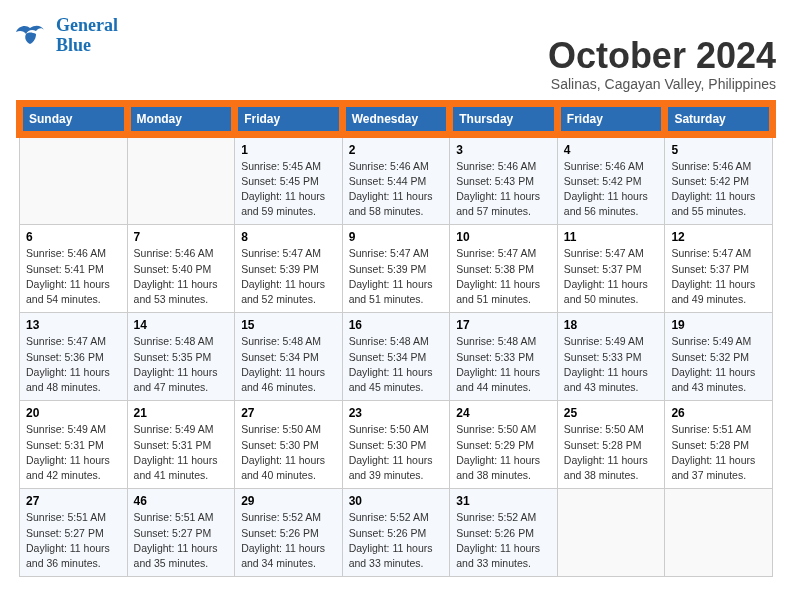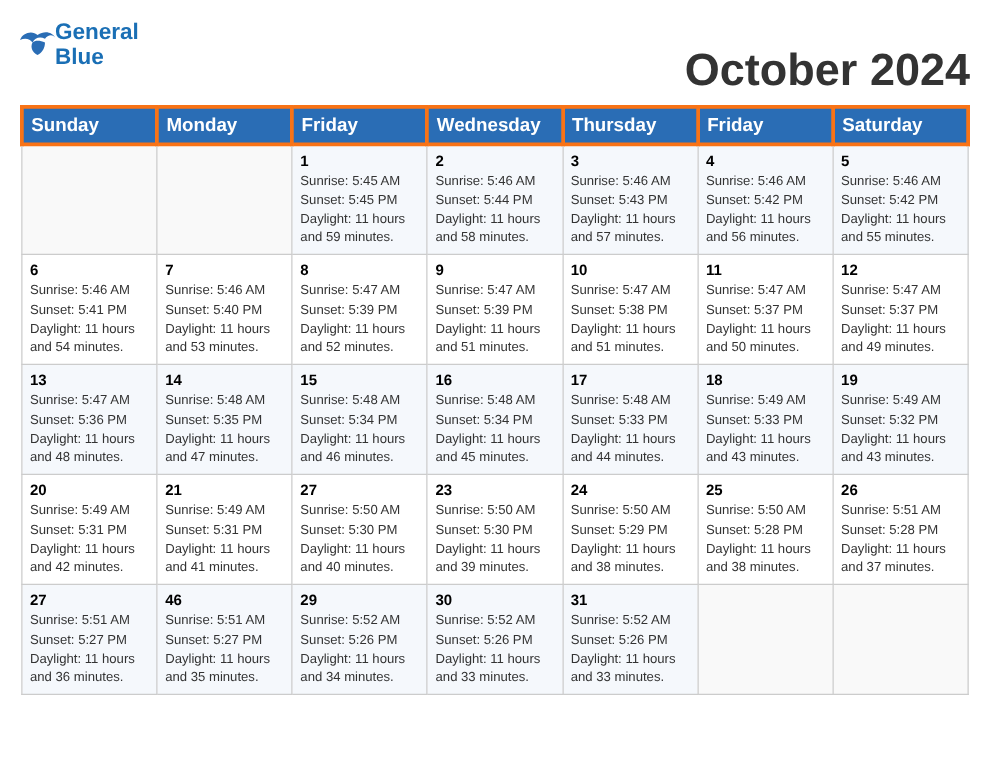--- a/index.html
+++ b/index.html
@@ -12,21 +12,22 @@
     }
     .header {
       display: flex;
       justify-content: space-between;
       align-items: flex-start;
       margin-bottom: 8px;
     }
     .logo {
       display: flex;
       align-items: center;
-      gap: 0;
+      gap: 12px;
+      font-family: Liberation Serif, serif;
     }
     .logo-text {
       font-size: 18px;
       font-weight: bold;
       color: #333;
       line-height: 1.1;
     }
     .logo-text span {
       color: #1a6fb5;
     }
@@ -51,23 +52,23 @@
     table {
       width: 100%;
       border-collapse: collapse;
       font-size: 11px;
     }
     thead tr th {
       background-color: #2a6db5;
       color: #fff;
       text-align: left;
       padding: 5px 6px;
-      font-size: 15px;
-      font-weight: bold;
-      border: 3px solid #f97316;
+      font-size: 12px;
+      font-weight: bold;
+      border: 7px solid #f97316;
     }
     tbody tr td {
       border: 1px solid #ccc;
       vertical-align: top;
       padding: 5px 6px;
       height: 88px;
       width: 14.28%;
       background: #fff;
     }
     tbody tr:nth-child(odd) td {
@@ -100,20 +101,21 @@
       <path d="M14 4 C10 0, 2 2, 0 8 C4 6, 8 7, 10 10 C12 6, 16 5, 20 7 C22 4, 26 3, 28 6 C26 2, 20 0, 14 4Z" fill="#2a6db5"></path>
       <path d="M10 10 C8 14, 10 18, 14 20 C18 18, 20 14, 20 10 C16 8, 12 8, 10 10Z" fill="#2a6db5"></path>
     </svg>
     <div class="logo-text">
       <div><span>General</span></div>
       <div><span>Blue</span></div>
     </div>
   </div>
   <div class="title-block">
     <div class="month-title">October 2024</div>
+    <div class="subtitle">Salinas, Cagayan Valley, Philippines</div>
   </div>
 </div>
 
 <table>
   <thead>
     <tr>
     <th>Sunday</th>
         <th>Monday</th>
         <th>Friday</th>
         <th>Wednesday</th>

